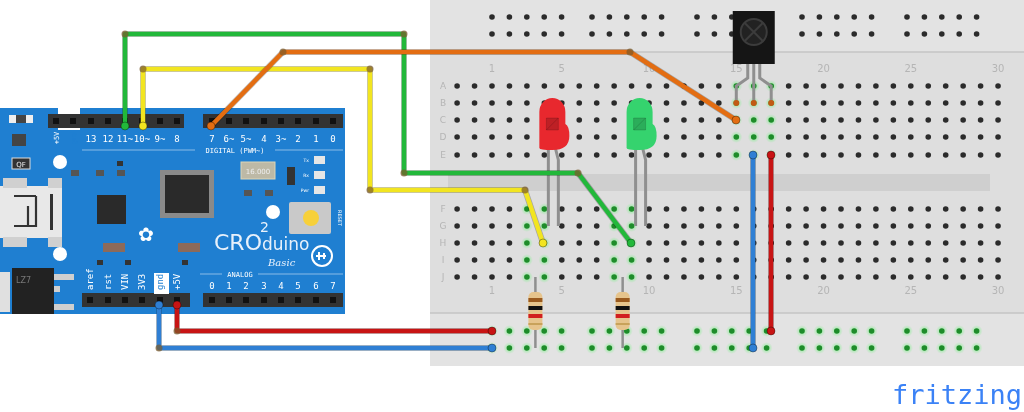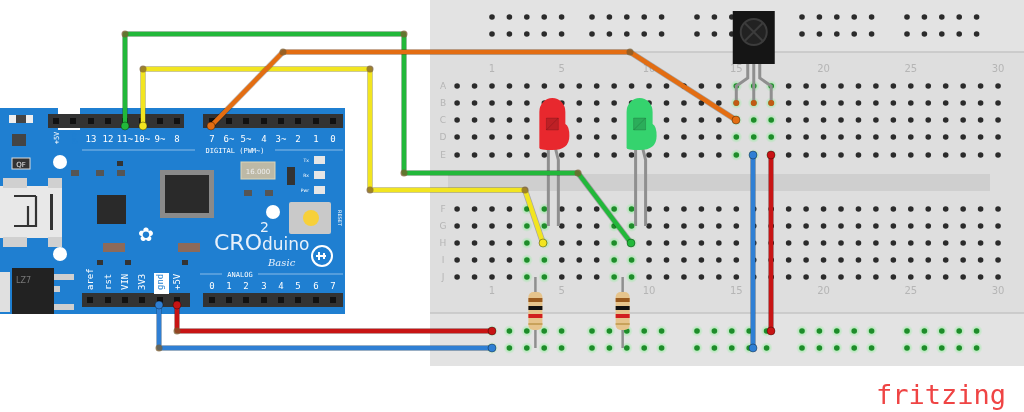--- a/index.html
+++ b/index.html
@@ -1,18 +1,18 @@
 <!DOCTYPE html>
 <html><head>
 <meta charset="utf-8">
 <style>
   html,body{margin:0;padding:0;background:#ffffff;}
   body{width:1024px;height:412px;overflow:hidden;position:relative;font-family:"DejaVu Sans",sans-serif;}
   #stage{position:absolute;left:0;top:0;width:1024px;height:412px;}
-  .brand{position:absolute;right:18px;bottom:2px;font-family:"DejaVu Sans Mono",monospace;font-size:27px;color:#ef4444;letter-spacing:0px;}
+  .brand{position:absolute;right:2px;bottom:2px;font-family:"DejaVu Sans Mono",monospace;font-size:27px;color:#3b82f6;letter-spacing:0px;}
 </style>
 </head>
 <body>
 
 <div id="stage">
   <svg id="svg" width="1024" height="412" viewBox="0 0 1024 412" xmlns="http://www.w3.org/2000/svg">
     <defs>
       <radialGradient id="glow" cx="50%" cy="50%" r="50%">
         <stop offset="0%" stop-color="#7ef08a" stop-opacity="0.9"></stop>
         <stop offset="100%" stop-color="#7ef08a" stop-opacity="0"></stop>

